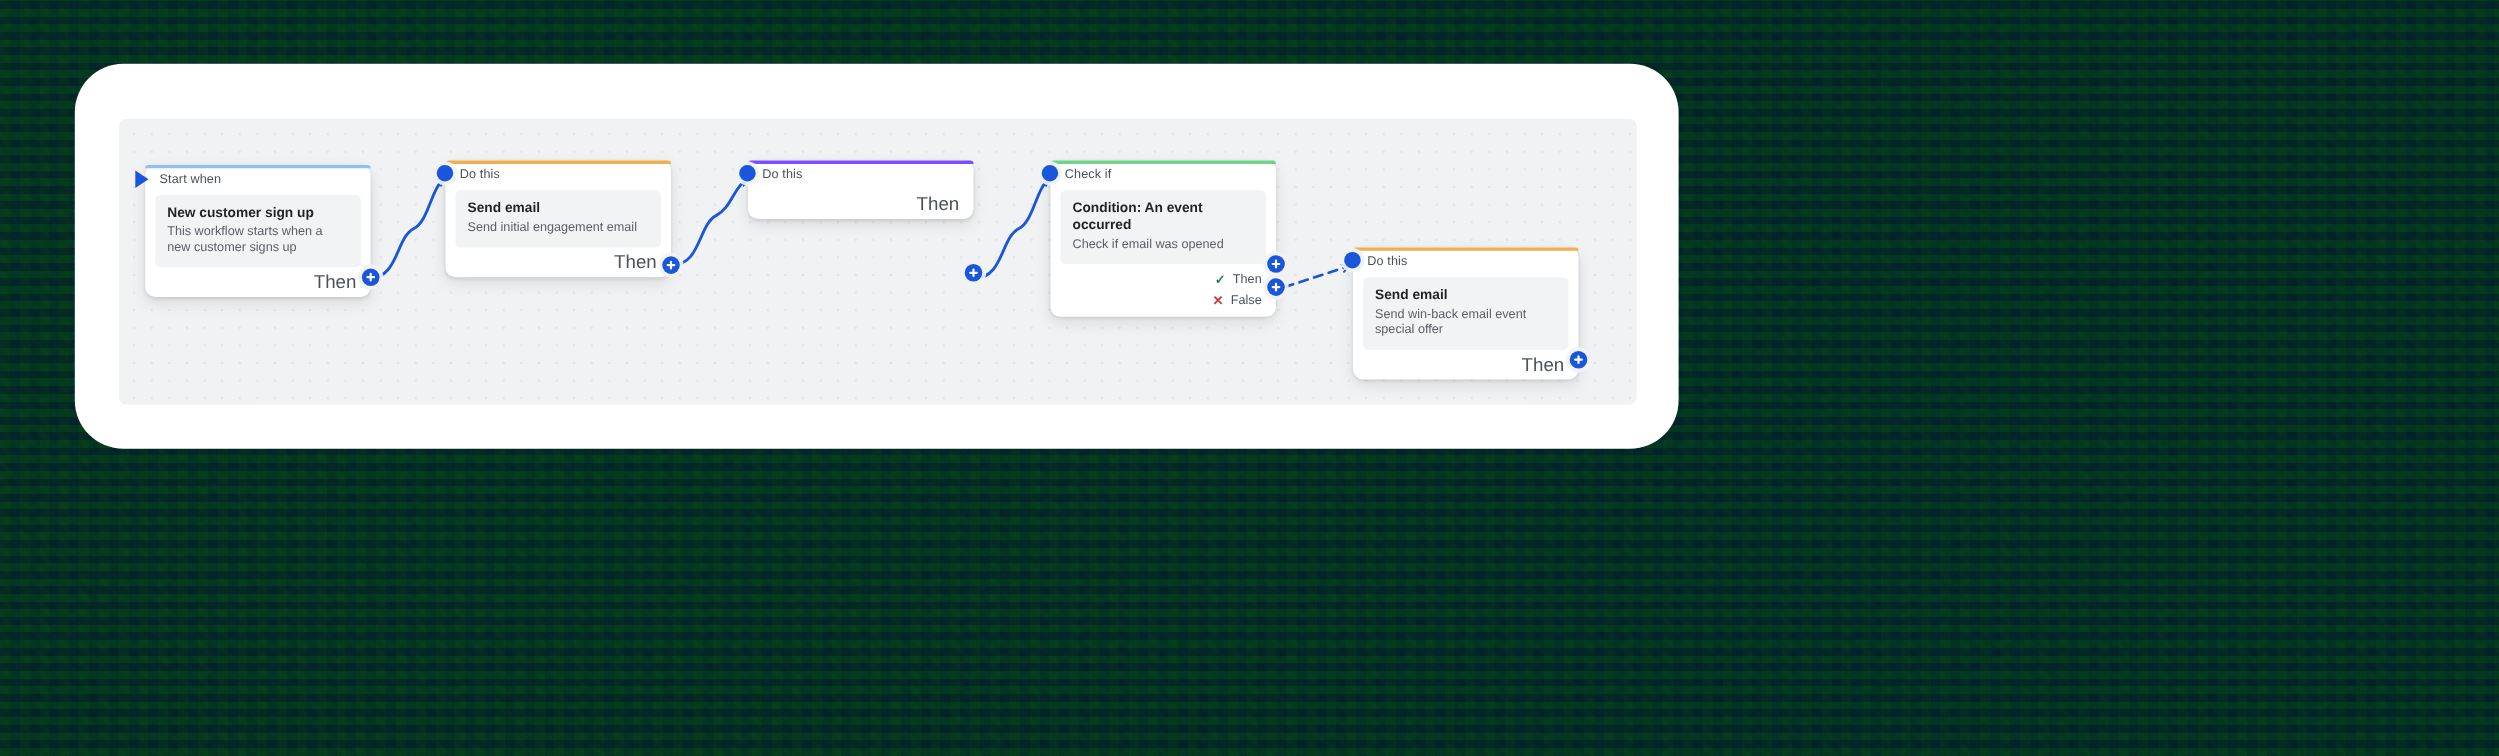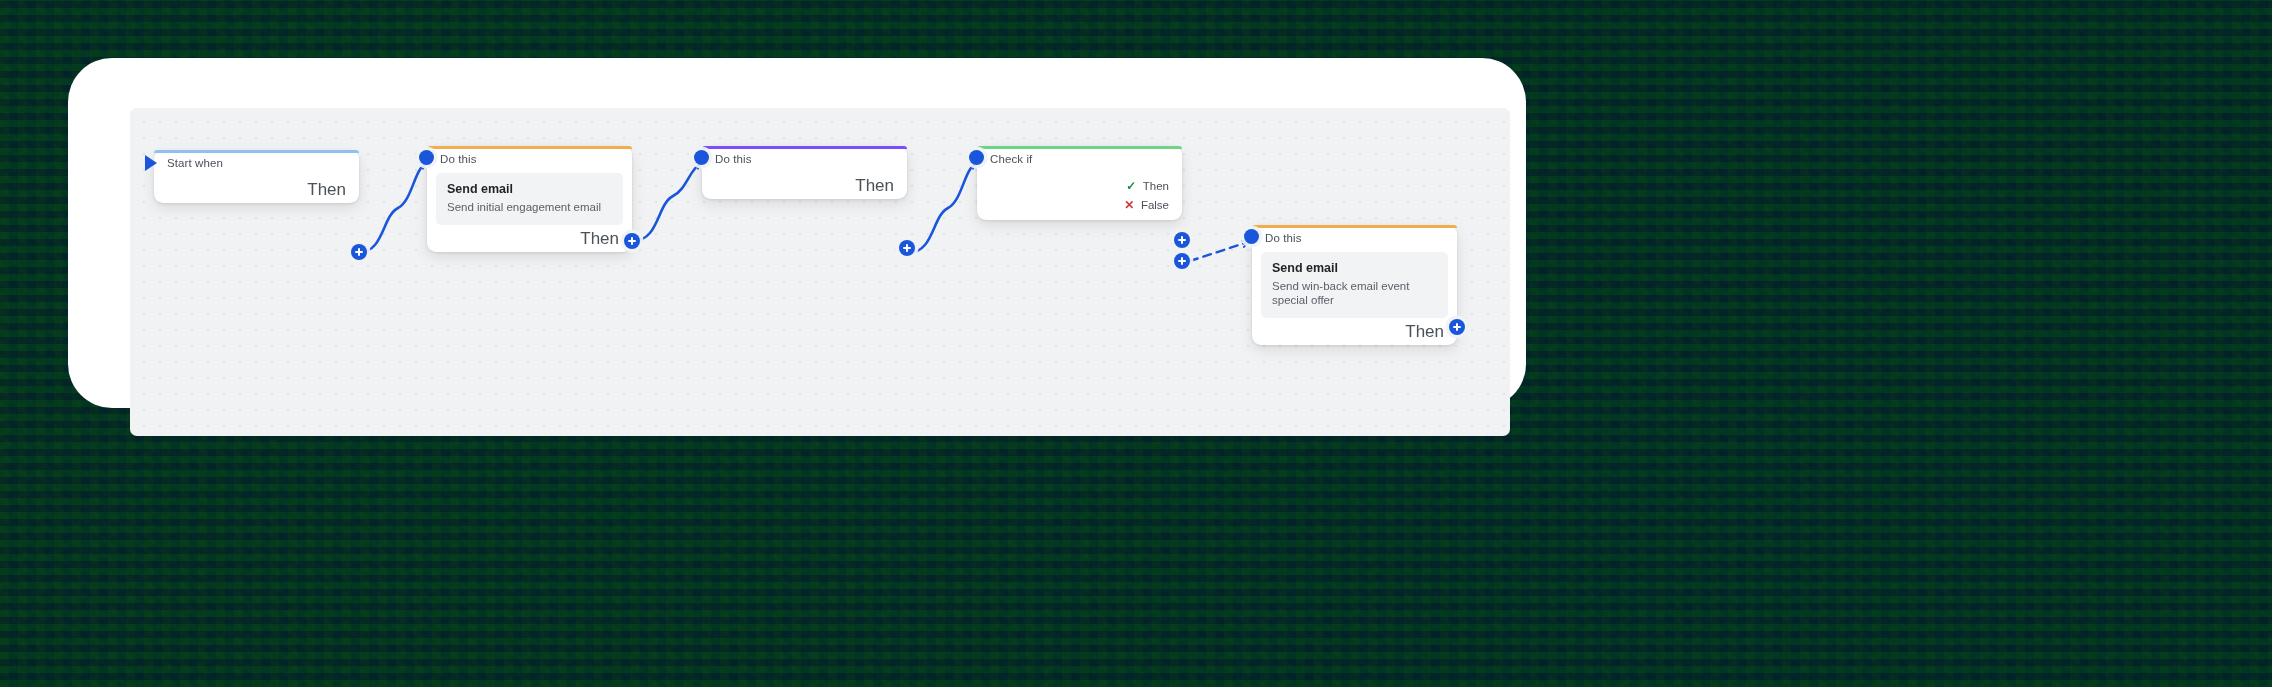--- a/index.html
+++ b/index.html
@@ -38,28 +38,27 @@
     background: #ffffff;
     border-radius: 44px;
   }
 
   
   #canvas {
     position: absolute;
     left: 40px;
     top: 50px;
     width: 1380px;
-    height: 328px;
+    height: 260px;
     background-color: #f1f2f3;
     background-image: radial-gradient(rgba(0,0,0,.065) 1.05px, transparent 1.05px);
     background-size: 16px 16px;
     background-position: 6px 6px;
     border-radius: 7px;
     overflow: visible;
-    margin-left: 22px;
   }
 
   #wires {
     position: absolute;
     left: 0; top: 0;
     width: 1380px; height: 260px;
     overflow: visible;
     pointer-events: none;
   }
 
@@ -197,20 +196,24 @@
 
       <path d="M 778,145 C 804,145 802,108 818,100 C 832,93 834,62 846,55" fill="none" stroke="#1a56db" stroke-width="2.6" stroke-linecap="round" marker-end="url(#ah)"></path>
 
       <path d="M 1060,153 L 1118,134" fill="none" stroke="#1a56db" stroke-width="2.4" stroke-linecap="round" stroke-dasharray="8 6" marker-end="url(#ah)"></path>
     </svg>
 
     <div class="node" style="left:24px; top:42px; width:205px;">
       <div class="accent" style="background:#8fc0f0;"></div>
       <div class="port-tri" style="left:-9px; top:5px;"></div>
       <div class="node-header">Start when</div>
+      <div class="node-body">
+        <div class="node-title">New customer sign up</div>
+        <div class="node-desc">This workflow starts when a new customer signs up</div>
+      </div>
       <div class="node-footer">
         <span>Then</span>
       </div>
       <div class="plus" style="left:197px; top:94px;"></div>
     </div>
 
     <div class="node" style="left:297px; top:38px; width:205px;">
       <div class="accent" style="background:#f0ae4e;"></div>
       <div class="port-dot" style="left:-8px; top:4px;"></div>
       <div class="node-header">Do this</div>
@@ -231,20 +234,24 @@
       <div class="node-footer">
         <span>Then</span>
       </div>
       <div class="plus" style="left:197px; top:94px;"></div>
     </div>
 
     <div class="node" style="left:847px; top:38px; width:205px;">
       <div class="accent" style="background:#6fd48a;"></div>
       <div class="port-dot" style="left:-8px; top:4px;"></div>
       <div class="node-header">Check if</div>
+      <div class="node-body">
+        <div class="node-title">Condition: An event occurred</div>
+        <div class="node-desc">Check if email was opened</div>
+      </div>
       <div class="branch-rows">
         <div class="branch-row">
           <span class="glyph true">✓</span>
           <span>Then</span>
         </div>
         <div class="branch-row">
           <span class="glyph false">✕</span>
           <span>False</span>
         </div>
       </div>

